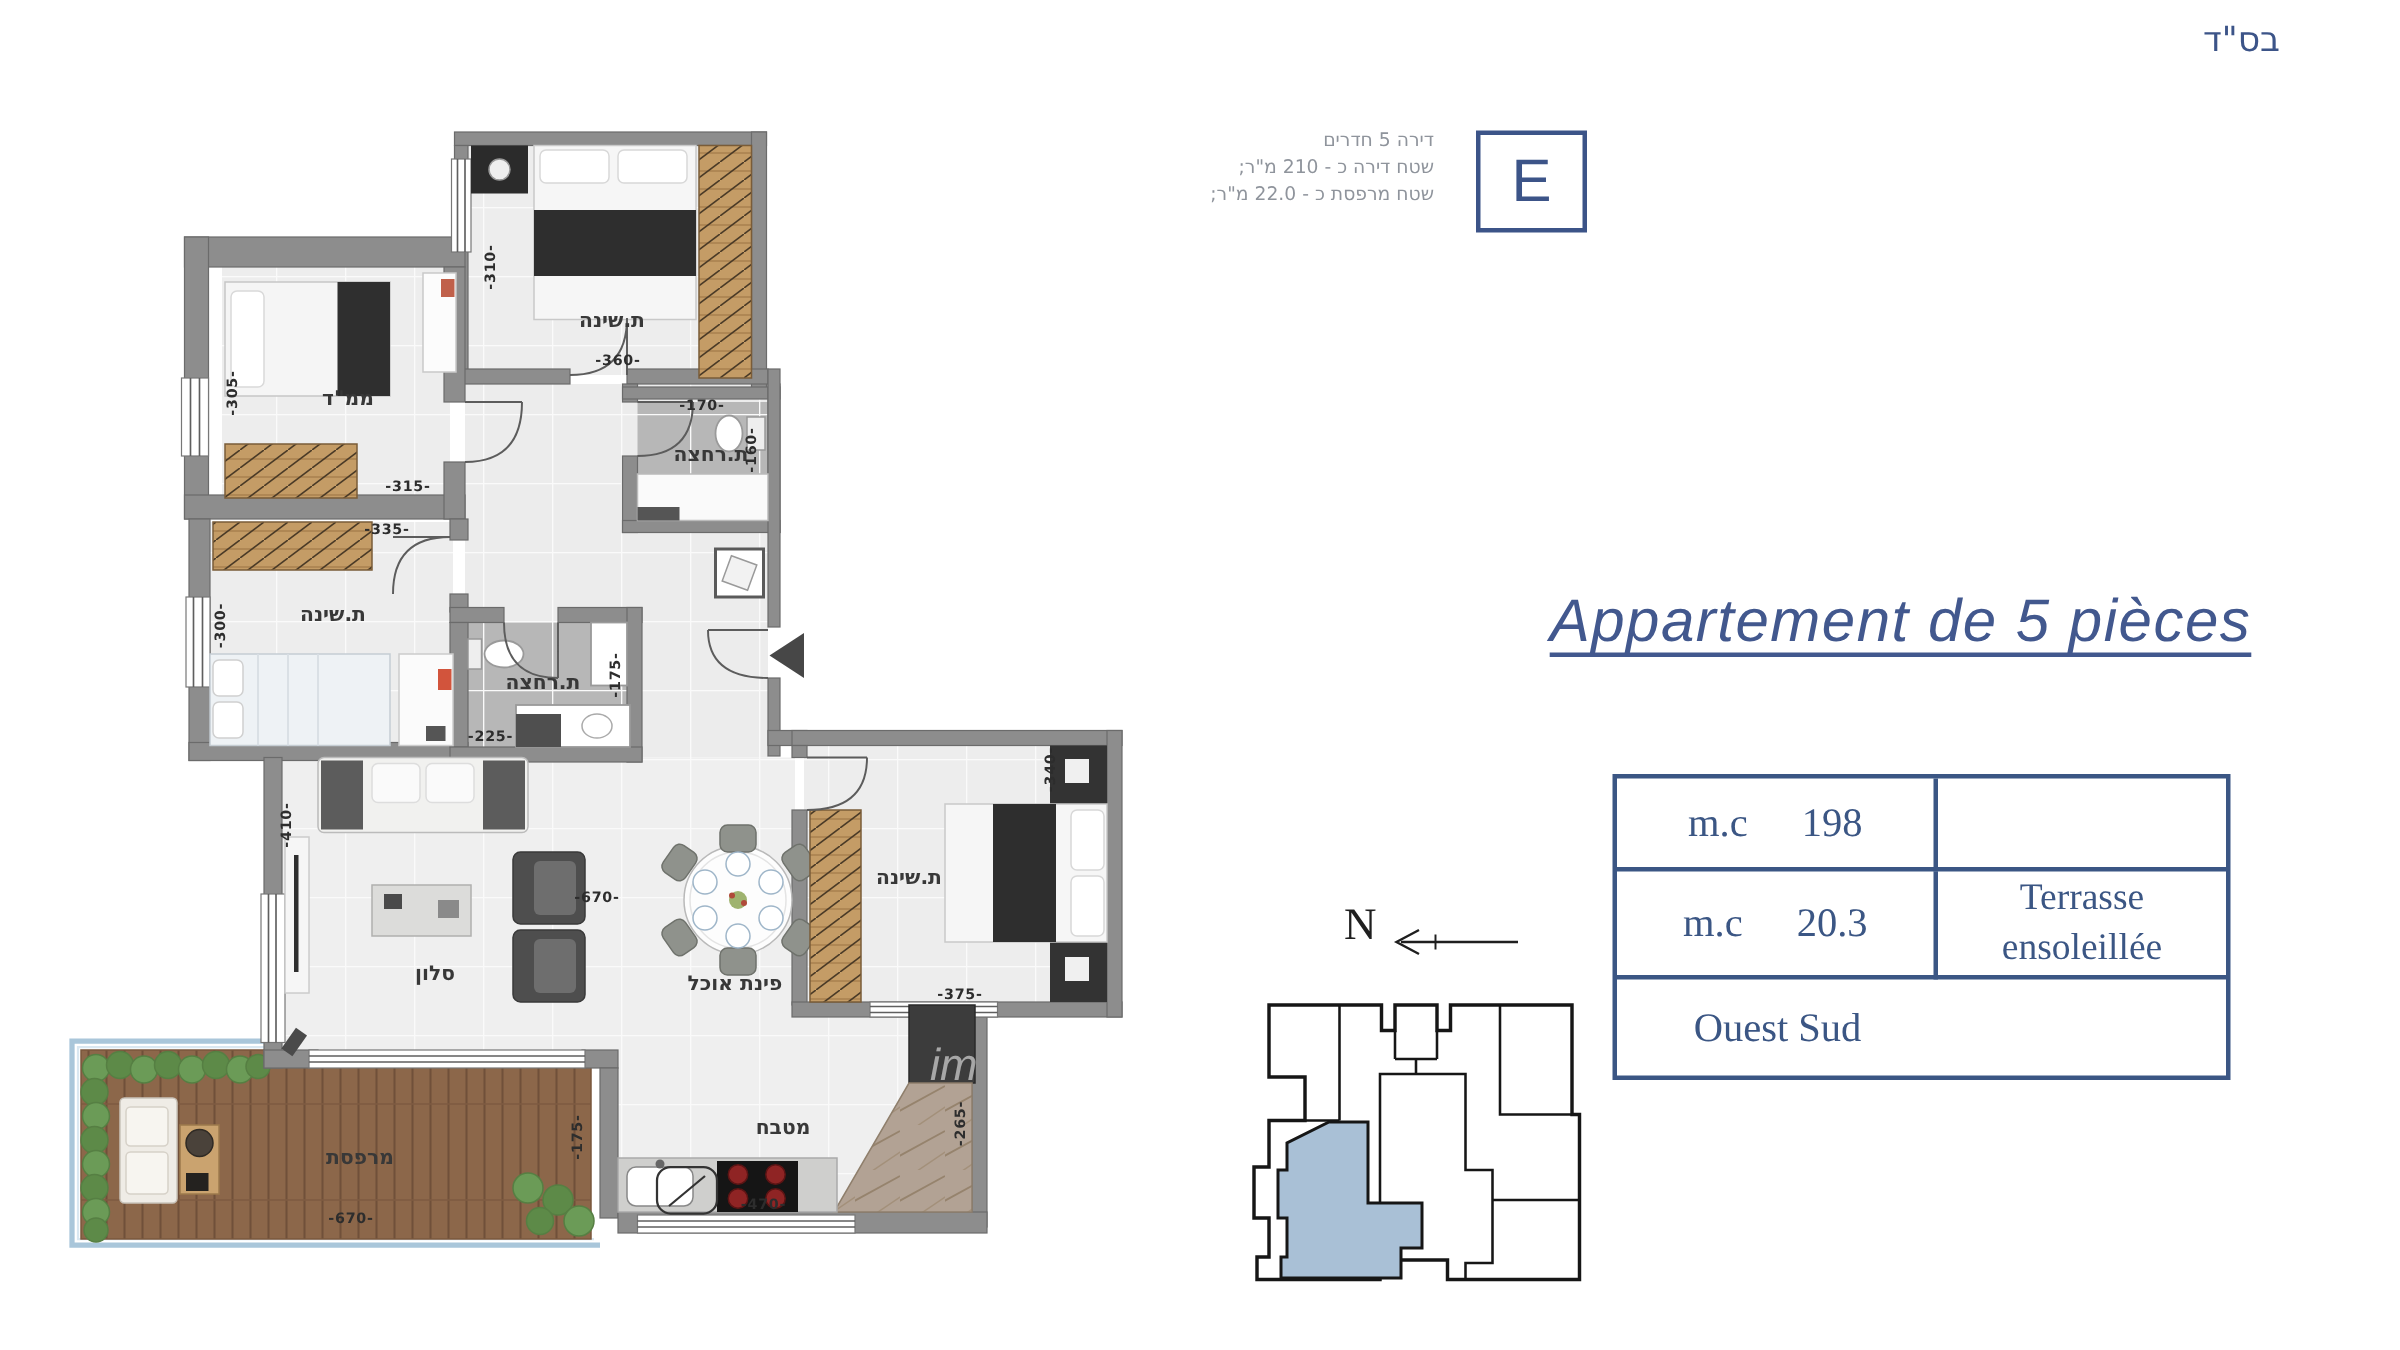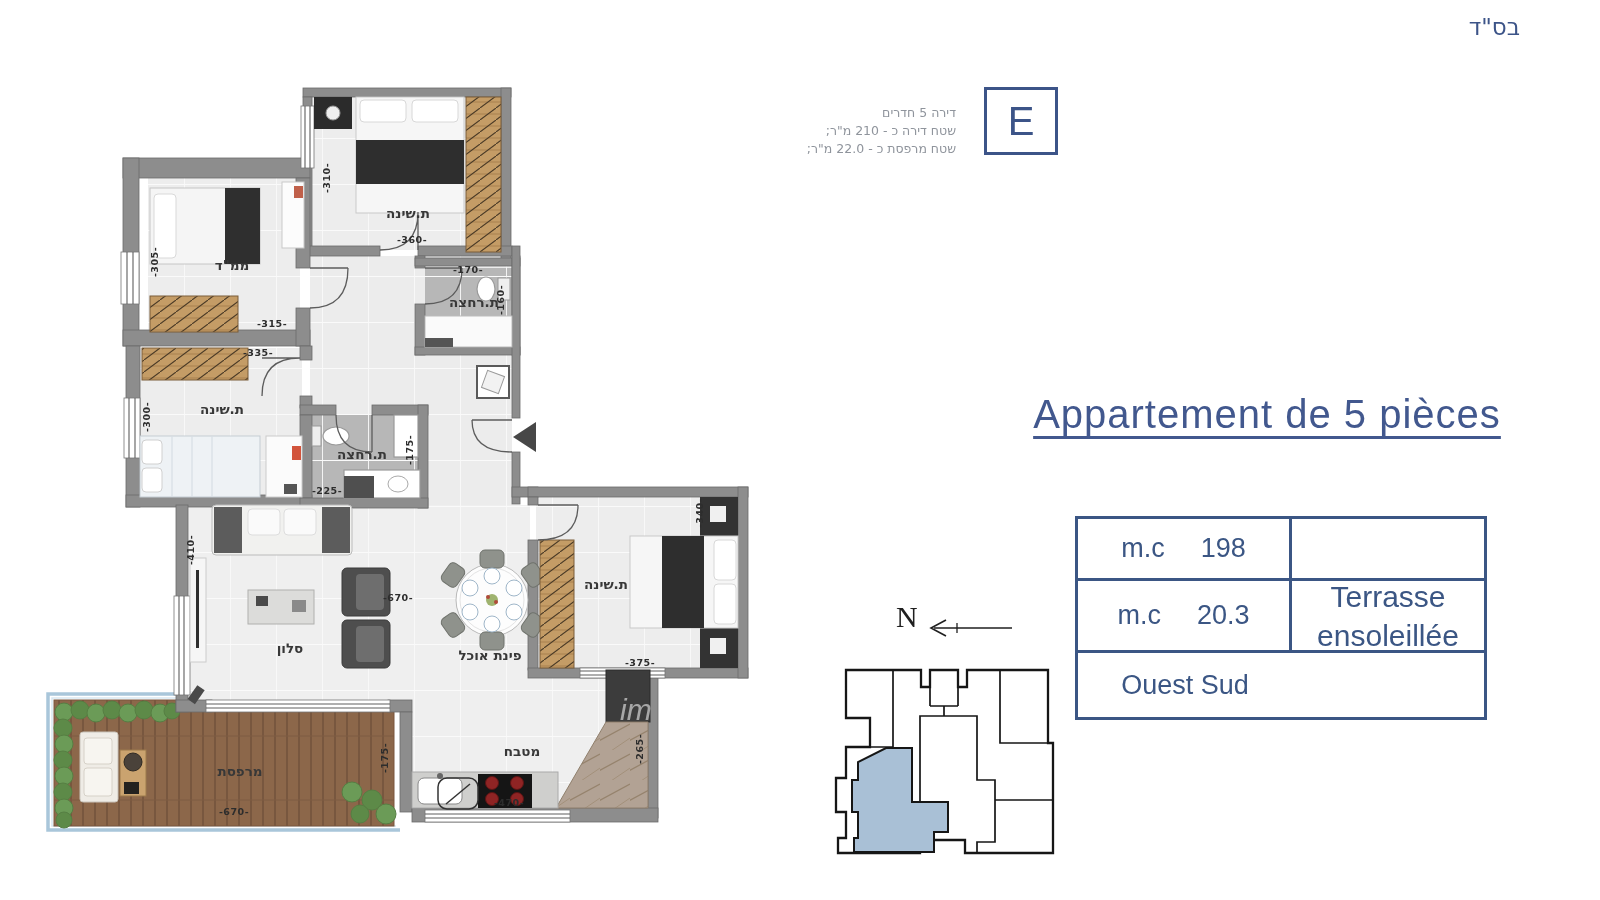--- a/index.html
+++ b/index.html
@@ -1,36 +1,36 @@
 <!DOCTYPE html>
 <html><head>
 <meta charset="utf-8">
 <style>
   html,body{margin:0;padding:0;background:#fff;}
   .canvas{position:relative;width:1600px;height:900px;background:#ffffff;overflow:hidden;
           font-family:"Liberation Sans",sans-serif;}
   
   .bsd{position:absolute;left:1380px;top:14px;width:140px;text-align:right;
        font-family:"DejaVu Sans",sans-serif;font-size:23px;color:#3c5488;direction:rtl;}
-  .unit-info{position:absolute;left:748px;top:104px;width:208px;text-align:right;direction:rtl;
+  .unit-info{position:absolute;left:748px;top:84px;width:208px;text-align:right;direction:rtl;
        font-family:"DejaVu Sans",sans-serif;font-size:12.5px;line-height:1.42;color:#8f949c;}
   .unit-letter-box{position:absolute;left:984px;top:87px;width:68px;height:62px;
        border:3px solid #3c5488;display:flex;align-items:center;justify-content:center;
        font-size:40px;color:#3c5488;background:#fff;}
   .title{position:absolute;left:1008px;top:392px;width:518px;text-align:center;
        font-size:40px;font-weight:400;color:#42588e;letter-spacing:1px;
-       text-decoration:underline;text-underline-offset:8px;text-decoration-thickness:2.5px;}
+       text-decoration:underline;text-underline-offset:8px;text-decoration-thickness:2.5px;font-style:italic;}
   .spec-table{position:absolute;left:1075px;top:516px;width:406px;
        border:3px solid #3b5684;display:grid;grid-template-columns:214px 1fr;
        grid-template-rows:62px 72px 64px;color:#3b5684;font-size:27px;}
   .spec-cell{display:flex;align-items:center;justify-content:center;gap:36px;
-       border-right:3px solid #3b5684;border-bottom:3px solid #3b5684;}
+       border-right:3px solid #3b5684;border-bottom:3px solid #3b5684;font-family:Liberation Serif, serif;}
   .spec-cell.last-col{border-right:none;}
   .spec-cell.last-row{border-bottom:none;}
-  .spec-cell .two-line{white-space:pre-line;text-align:center;font-size:30px;line-height:1.3;}
+  .spec-cell .two-line{white-space:pre-line;text-align:center;font-size:25px;line-height:1.3;}
   .compass-n{position:absolute;left:896px;top:600px;font-family:"Liberation Serif",serif;
        font-size:30px;color:#1f1f1f;}
   
   svg{position:absolute;}
   .wall{fill:#8d8d8d;stroke:#6b6b6b;stroke-width:.8;}
   .kline{fill:none;stroke:#161616;stroke-width:1.7;}
   .kouter{fill:#ffffff;stroke:#161616;stroke-width:2.3;}
   .kblue{stroke:#161616;stroke-width:2;}
   .room-label{font:700 13.5px "DejaVu Sans",sans-serif;fill:#383838;text-anchor:middle;}
   .dim-label{font:700 9.5px "DejaVu Sans",sans-serif;fill:#2d2d2d;text-anchor:middle;letter-spacing:.5px;}

